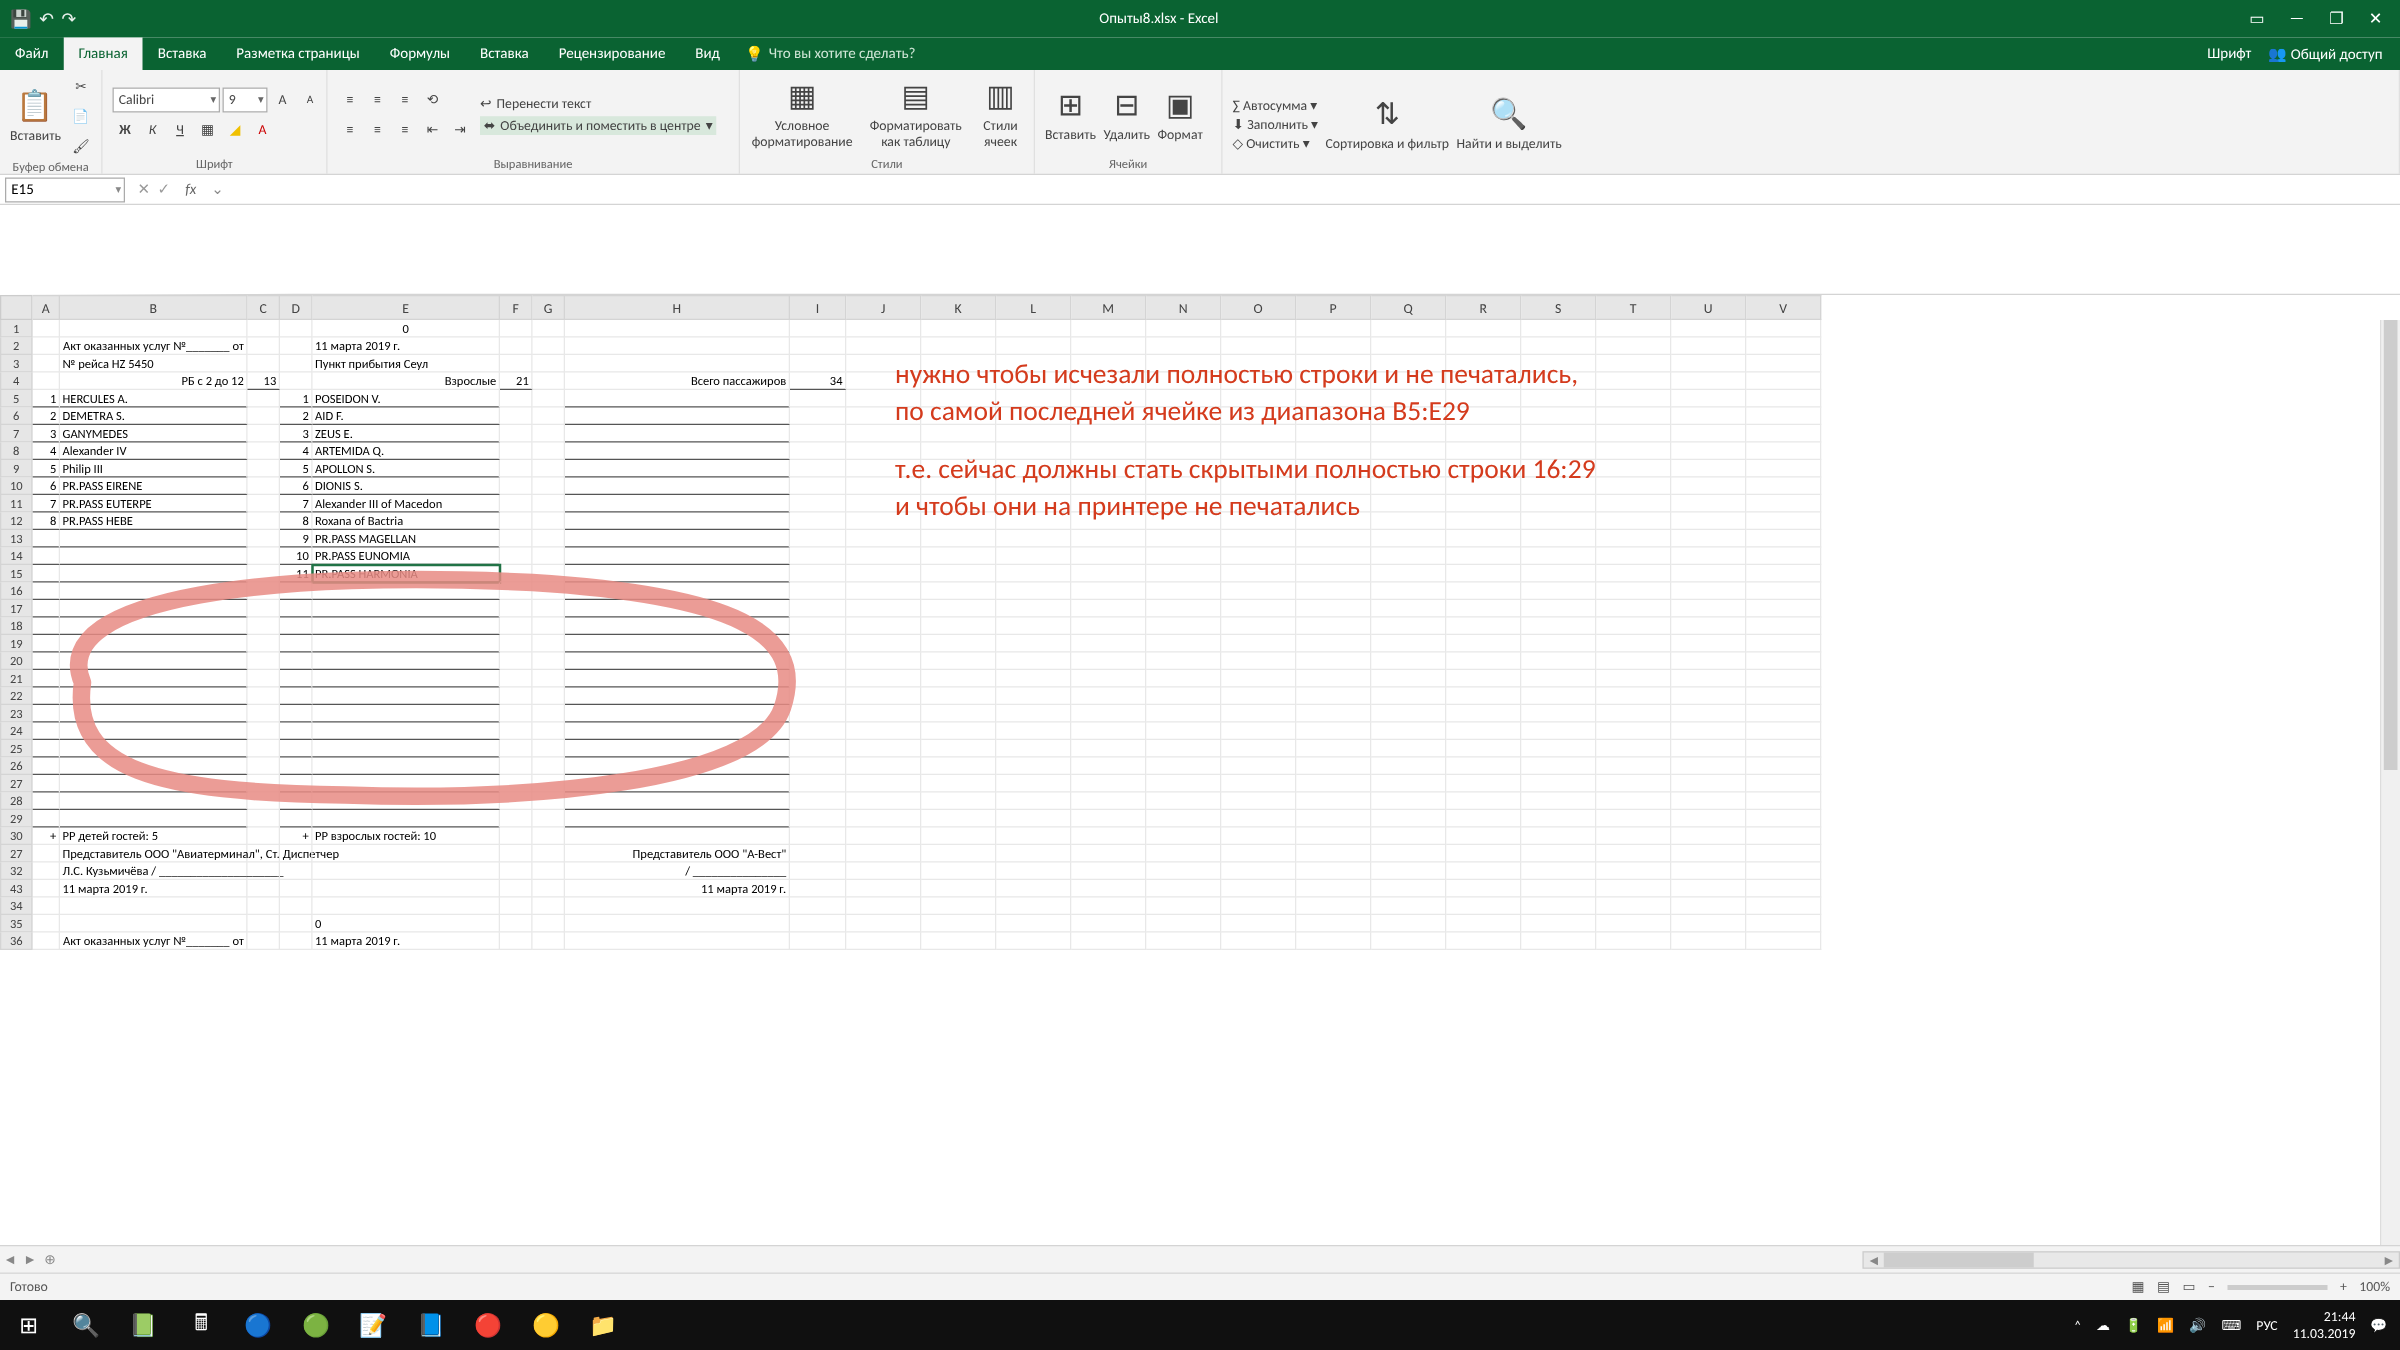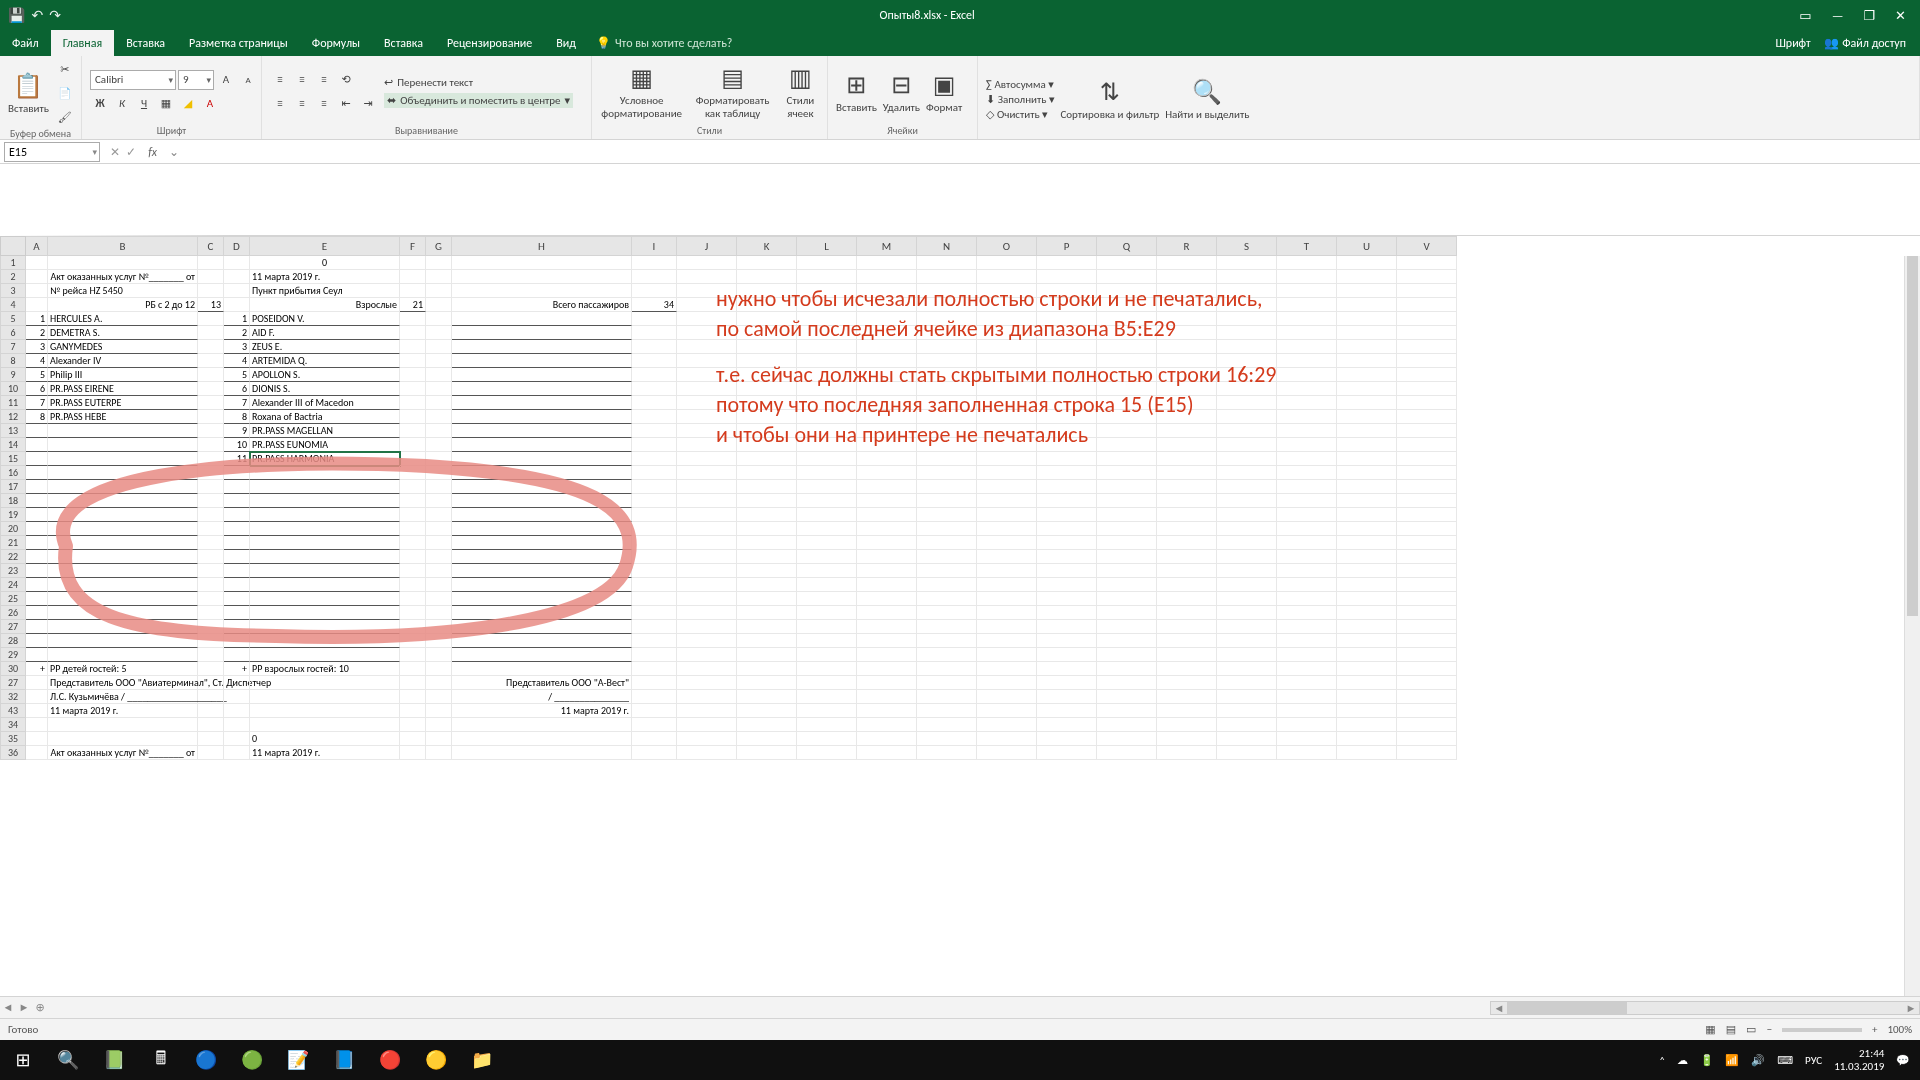--- a/index.html
+++ b/index.html
@@ -91,21 +91,21 @@
       <div class="tab">Вставка</div>
       <div class="tab">Рецензирование</div>
       <div class="tab">Вид</div>
     </div>
   <div class="tell">
       <span>💡</span>
       <span>Что вы хотите сделать?</span>
     </div>
   <div class="right">
     <span>Шрифт</span>
-    <span><span>👥 </span><span>Файл доступ</span></span>
+    <span><span>👥 </span><span>Общий доступ</span></span>
   </div>
 </div>
 
 <div class="ribbon">
   <div class="rgroup" style="width:82px;">
     <div class="rbody">
         <div class="bigbtn">
           <span class="ic">📋</span>
           <span>Вставить</span>
         </div>
@@ -1160,21 +1160,20 @@
           <div class="cell" style="width: 60px;"></div>
           <div class="cell" style="width: 60px;"></div>
           <div class="cell" style="width: 60px;"></div>
         </div>
       </div>
     <div class="red-note">
       <div>нужно чтобы исчезали полностью строки и не печатались,</div>
       <div>по самой последней ячейке из диапазона B5:E29</div>
       <div style="height:16px;"></div>
       <div>т.е. сейчас должны стать скрытыми полностью строки 16:29</div>
-      <div>потому что последняя заполненная строка 15 (E15)</div>
       <div>и чтобы они на принтере не печатались</div>
     </div>
     <svg class="red-circle" viewBox="0 0 630 200">
       <path d="M 40 100 C 10 30, 200 10, 400 20 C 560 30, 620 60, 600 120 C 580 180, 400 195, 250 190 C 100 188, 30 170, 40 100 Z" fill="none" stroke="#e88b84" stroke-width="14" stroke-linejoin="round" opacity="0.85"></path>
     </svg>
     <div class="vscroll">
         <div class="thumb"></div>
       </div>
   </div>
 </div>

